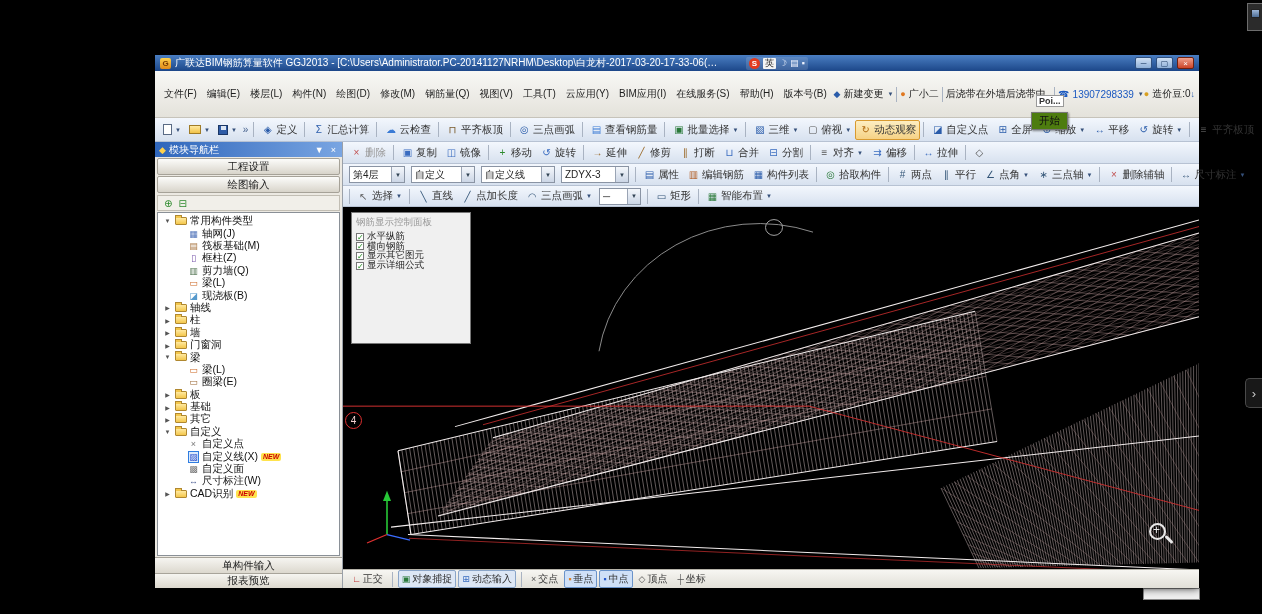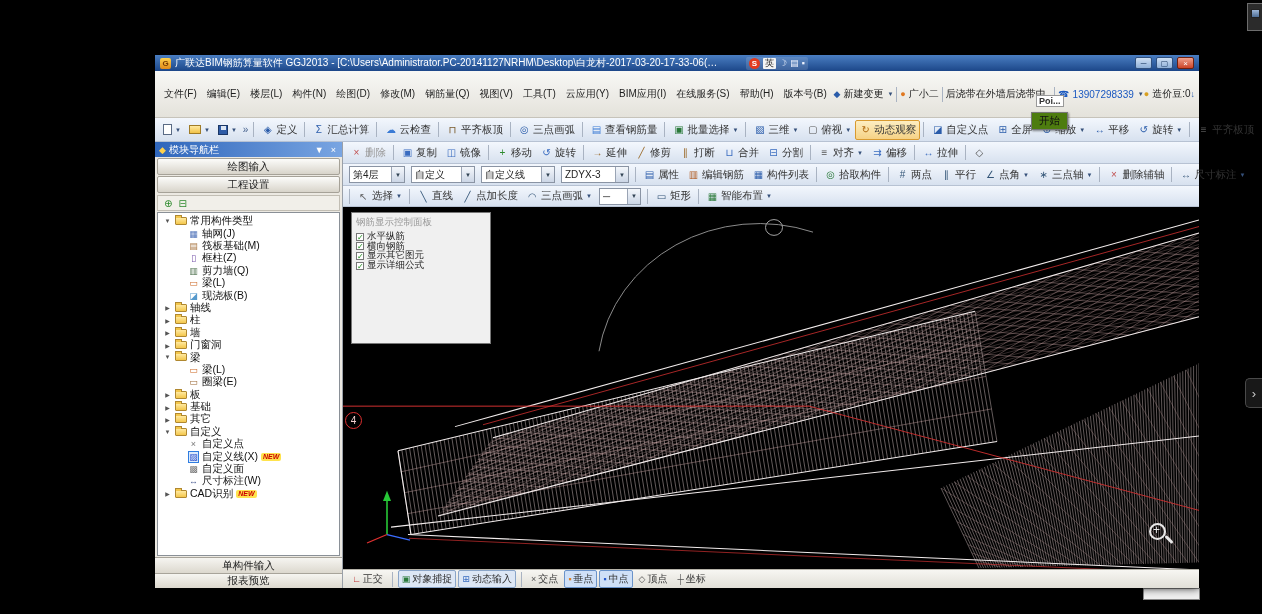--- a/index.html
+++ b/index.html
@@ -80,21 +80,21 @@
 .badge-new{font-size:7px;font-weight:bold;font-style:italic;color:#c00;background:#ffe34d;padding:0 2px;border-radius:2px;line-height:8px;}
 .sb-bottom{flex:0 0 16px;background:linear-gradient(#f6f5f1,#dcd8ce);border-top:1px solid #a8a49a;font-size:10.5px;display:flex;align-items:center;justify-content:center;color:#222;}
 .sb-bottom.cut{flex:0 0 14px;}
 
 
 .right-col{flex:1;display:flex;flex-direction:column;min-width:0;min-height:0;}
 
 
 .viewport{position:relative;flex:1;background:#000;overflow:hidden;min-height:0;}
 .viewport svg{position:absolute;inset:0;width:100%;height:100%;}
-.rebar-panel{position:absolute;left:8px;top:5px;width:140px;height:132px;background:rgba(250,250,250,.96);border:1px solid #777;z-index:5;}
+.rebar-panel{position:absolute;left:8px;top:5px;width:120px;height:132px;background:rgba(250,250,250,.96);border:1px solid #777;z-index:5;}
 .rp-title{color:#999;font-size:9.5px;padding:3px 4px 3px;}
 .rp-row{display:flex;align-items:center;gap:3px;padding:0 4px;height:9.6px;font-size:9.5px;color:#222;}
 .cb{width:8px;height:8px;border:1px solid #777;background:#fff;color:#1a8a1a;font-size:8px;line-height:7px;text-align:center;flex:0 0 auto;}
 .axis-bubble{position:absolute;left:2px;top:205px;width:17px;height:17px;border:1.6px solid #e03030;border-radius:50%;color:#f2cfcf;font-size:10px;display:flex;align-items:center;justify-content:center;background:#000;z-index:4;}
 .maglens{position:absolute;right:24px;bottom:20px;width:26px;height:26px;z-index:5;}
 .maglens .lens{width:17px;height:17px;border:2.5px solid #e8e8e8;border-radius:50%;position:relative;}
 .maglens .lens::after{content:"+";position:absolute;left:2px;top:-2px;color:#e8e8e8;font-size:12px;}
 .maglens::after{content:"";position:absolute;left:15px;top:15px;width:10px;height:3px;background:#e8e8e8;transform:rotate(45deg);border-radius:2px;}
 
 
@@ -281,22 +281,22 @@
     <div class="body-row">
 
       <div class="sidebar">
         <div class="sb-header">
           <span class="sb-pin">◆</span>
           <span>模块导航栏</span>
           <span class="spacer"></span>
           <span class="sb-x">▼</span>
           <span class="sb-x">×</span>
         </div>
+        <div class="sb-btn">工程设置</div>
         <div class="sb-btn">绘图输入</div>
-        <div class="sb-btn">工程设置</div>
         <div class="tree-tools">
           <span class="tt-ic">⊕</span>
           <span class="tt-ic">⊟</span>
         </div>
         <div class="tree">
           <div class="tnode lv0">
               <span class="tw">▼</span>
               <span class="folder"></span>
               <span>常用构件类型</span>
             </div>

